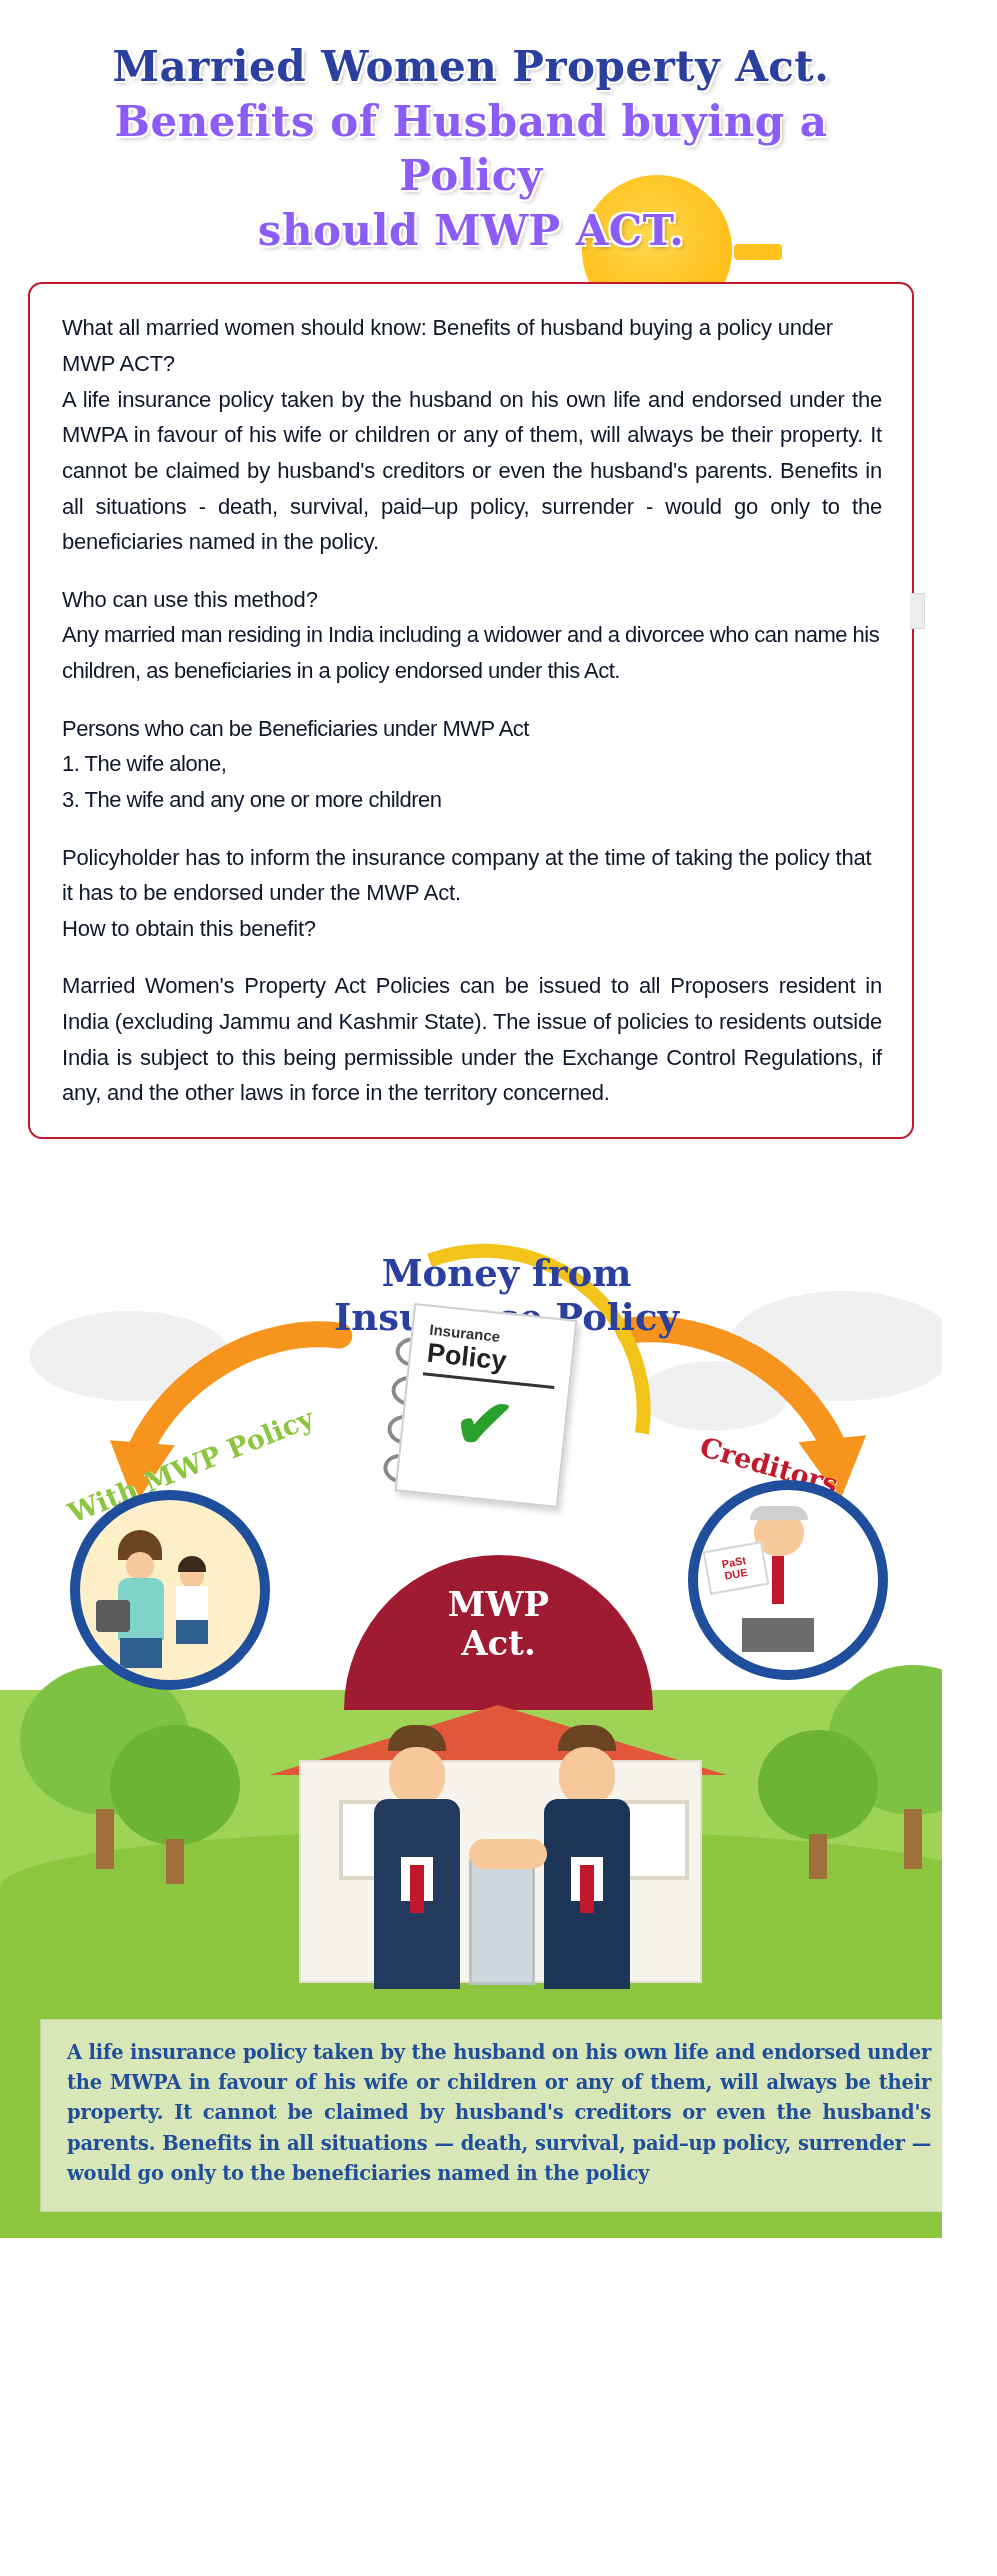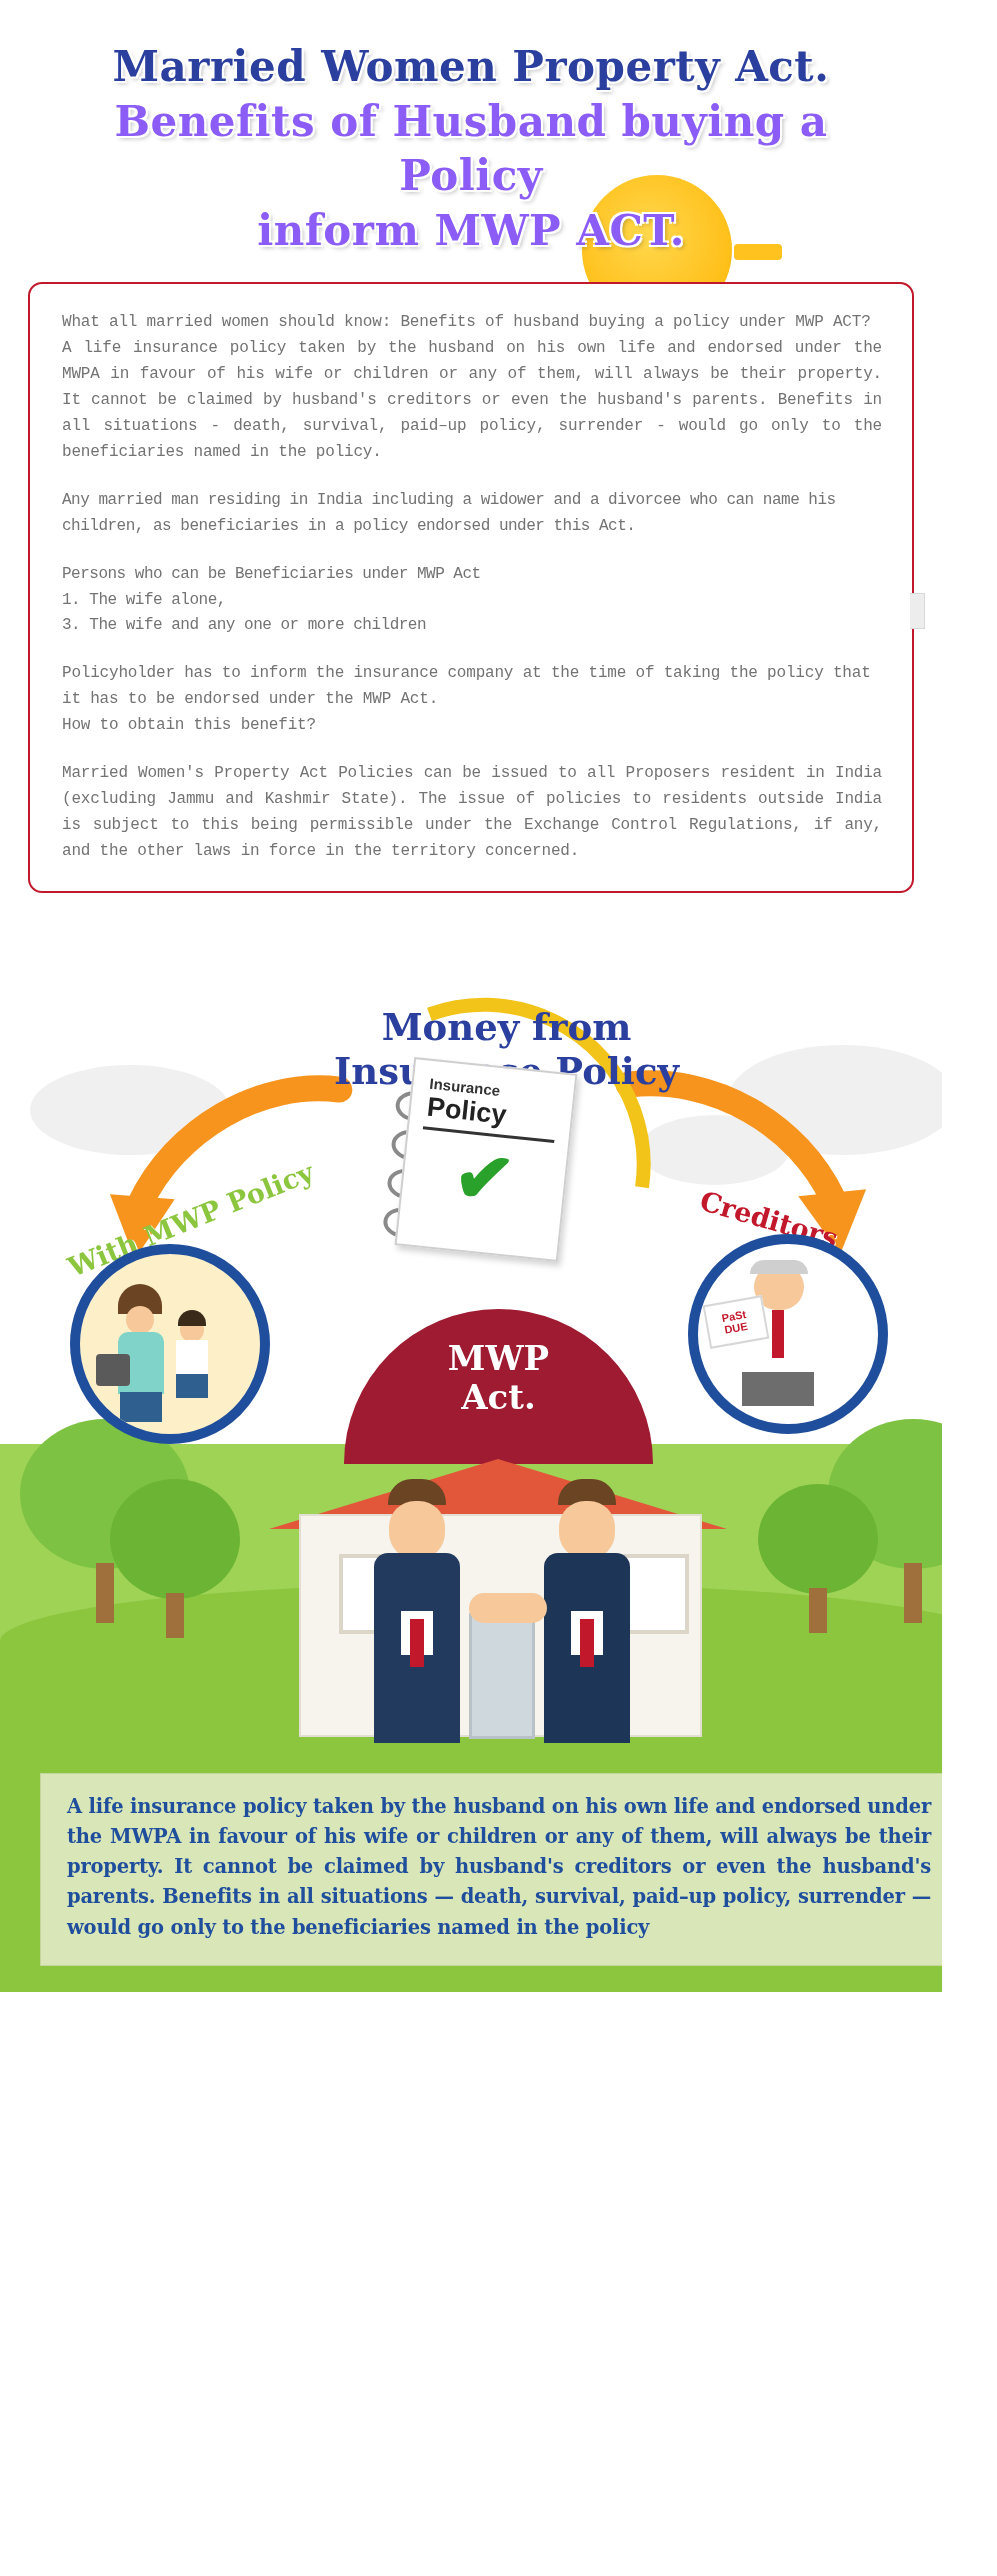--- a/index.html
+++ b/index.html
@@ -65,24 +65,24 @@
     position:relative;
     margin:14px 28px 0 28px;
     border:2px solid #c2182b;
     border-radius:14px;
     background:#ffffff;
     padding:26px 30px 26px 32px;
     z-index:6;
   }
   .card p{
     margin:0 0 0 0;
-    font-size:16px;
+    font-size:22px;
     line-height:1.62;
-    color:#737373;
-    font-family:Liberation Mono, monospace;
+    color:#0f172a;
+    font-family:Liberation Sans, sans-serif;
     letter-spacing:-0.2px;
   }
   .card p.just{ text-align:justify; }
   .card .gap{ height:22px; }
   .card .tight{ letter-spacing:-0.5px; }
   .tab-edge{
     position:absolute;
     right:-13px;
     top:309px;
     width:14px;
@@ -287,31 +287,32 @@
 <div class="page">
 
   <div class="sun"></div>
   <div class="sun-ray" style="right:160px;top:244px;width:48px;height:16px;"></div>
   <div class="sun-ray" style="right:150px;top:284px;width:60px;height:16px;"></div>
 
   <div class="header">
     <h1>
       <span class="line1">Married Women Property Act.</span><br>
       <span class="line2">Benefits of Husband buying a Policy</span><br>
-      <span class="line3">inform MWP ACT.</span>
+      <span class="line3">should MWP ACT.</span>
     </h1>
   </div>
 
   <div class="card">
     <div class="tab-edge"></div>
 
     <p>What all married women should know: Benefits of husband buying a policy under MWP ACT?</p>
     <p class="just">A life insurance policy taken by the husband on his own life and endorsed under the MWPA in favour of his wife or children or any of them, will always be their property. It cannot be claimed by husband's creditors or even the husband's parents. Benefits in all situations - death, survival, paid–up policy, surrender - would go only to the beneficiaries named in the policy.</p>
 
     <div class="gap"></div>
+    <p>Who can use this method?</p>
     <p class="tight">Any married man residing in India including a widower and a divorcee who can name his children, as beneficiaries in a policy endorsed under this Act.</p>
 
     <div class="gap"></div>
     <p class="tight">Persons who can be Beneficiaries under MWP Act</p>
     <p class="tight">1. The wife alone,</p>
     <p class="tight">3. The wife and any one or more children</p>
 
     <div class="gap"></div>
     <p>Policyholder has to inform the insurance company at the time of taking the policy that it has to be endorsed under the MWP Act.</p>
     <p>How to obtain this benefit?</p>

